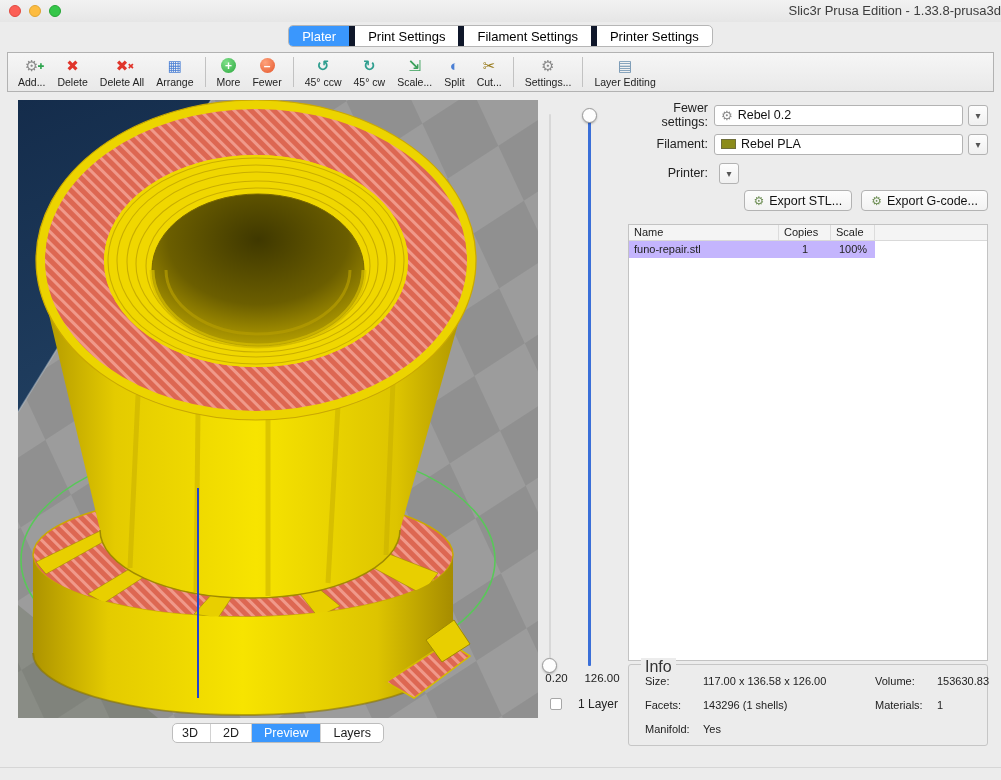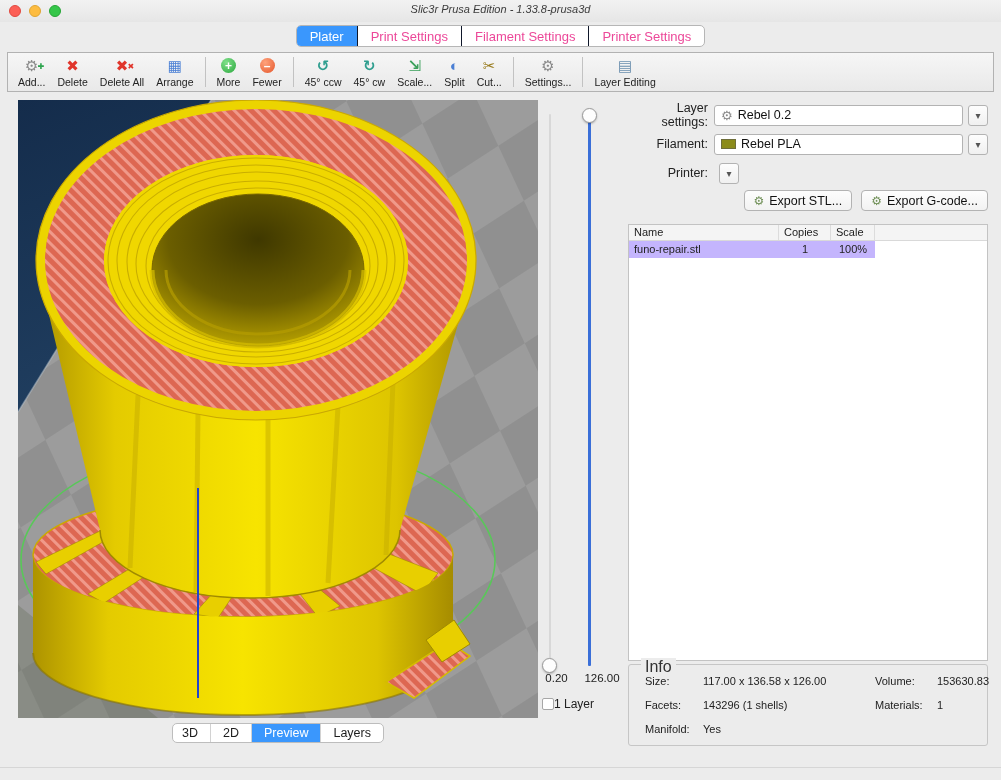--- a/index.html
+++ b/index.html
@@ -6,26 +6,26 @@
   html,body { width:1001px; height:780px; background:#ececec; font-family:"Liberation Sans","DejaVu Sans",sans-serif; -webkit-font-smoothing:antialiased; }
   .window { position:relative; width:1001px; height:780px; background:#ececec; overflow:hidden; }
 
   
   .titlebar { position:absolute; top:0; left:0; right:0; height:22px; background:linear-gradient(#f2f2f2,#e6e6e6); }
   .traffic { position:absolute; left:9px; top:5px; display:flex; gap:8px; }
   .tl { width:12px; height:12px; border-radius:50%; display:inline-block; }
   .tl.red{ background:#fc5f56; border:1px solid #e14940; }
   .tl.yellow{ background:#fdbc40; border:1px solid #e0a532; }
   .tl.green{ background:#35c649; border:1px solid #26a536; }
-  .wtitle { position:absolute; left:0; right:0; top:3px; text-align:center; font-size:11px; color:#3c3c3c;font-style:italic; }
+  .wtitle { position:absolute; left:0; right:0; top:3px; text-align:right; font-size:13px; color:#3c3c3c; }
 
   
   .tabrow { position:absolute; top:25px; left:0; right:0; height:23px; display:flex; justify-content:center; }
   .tabgroup { display:flex; border:1px solid #b6b6b6; border-radius:5px; overflow:hidden; background:#fff; height:22px; }
-  .tab { padding:2px 13px; font-size:13px; color:#ec4899; border-left:1px solid #0f172a; display:flex; align-items:center; cursor:default; }
+  .tab { padding:2px 13px; font-size:13px; color:#000000; border-left:6px solid #0f172a; display:flex; align-items:center; cursor:default; }
   .tab:first-child { border-left:none; }
   .tab.active { background:#3a97fd; color:#fff; }
 
   
   .toolbar { position:absolute; top:52px; left:7px; width:987px; height:40px; background:linear-gradient(#f6f6f6,#e9e9e9); border:1px solid #b2b2b2; display:flex; align-items:center; padding:0 4px; }
   .titem { display:flex; flex-direction:column; align-items:center; justify-content:center; padding:1px 6px; height:36px; cursor:default; }
   .ticon { position:relative; height:18px; display:flex; align-items:center; justify-content:center; font-size:15px; line-height:18px; }
   .tbadge { position:absolute; right:-6px; bottom:-1px; font-size:8px; }
   .tlabel { font-size:10.5px; color:#222; margin-top:1px; white-space:nowrap; }
   .tsep { width:1px; height:30px; background:#c2c2c2; margin:0 5px; }
@@ -43,21 +43,21 @@
   
   .slidercol { position:absolute; left:538px; top:100px; width:99px; height:625px; }
   .vtrack1 { position:absolute; left:11px; top:14px; width:2px; height:552px; background:#d8d8d8; border-radius:1px; }
   .vtrack2 { position:absolute; left:50px; top:14px; width:3px; height:552px; background:#3a6fd8; border-radius:1px; }
   .thumb { position:absolute; width:15px; height:15px; background:#fdfdfd; border:1px solid #9a9a9a; border-radius:50%; box-shadow:0 1px 2px rgba(0,0,0,.25); }
   .thumb.t1 { left:4px; top:558px; }
   .thumb.t2 { left:44px; top:8px; }
   .sliderlabels { position:absolute; top:572px; left:0; width:90px; font-size:11.5px; color:#222; }
   .slab1 { position:absolute; left:0; width:37px; text-align:center; }
   .slab2 { position:absolute; left:41px; width:46px; text-align:center; }
-  .onelayer { position:absolute; top:597px; left:4px; display:flex; align-items:center; gap:0; }
+  .onelayer { position:absolute; top:597px; left:12px; display:flex; align-items:center; gap:16px; }
   .cbx { width:12px; height:12px; background:#fff; border:1px solid #a7a7a7; border-radius:2px; }
   .onelayer span.lbl { font-size:12px; color:#222; }
 
   
   .viewbar { position:absolute; left:18px; top:723px; width:520px; display:flex; justify-content:center; }
   .vgroup { display:flex; border:1px solid #bdbdbd; border-radius:5px; overflow:hidden; background:#fff; height:20px; }
   .vbtn { padding:2px 12px; font-size:12.5px; color:#1d1d1d; border-left:1px solid #d2d2d2; display:flex; align-items:center; }
   .vbtn:first-child{ border-left:none;padding-left:9px; }
   .vbtn.active { background:#3a97fd; color:#fff; }
 
@@ -315,21 +315,21 @@
       <div class="vbtn">3D</div>
       <div class="vbtn">2D</div>
       <div class="vbtn active">Preview</div>
       <div class="vbtn">Layers</div>
     </div>
   </div>
 
   <div class="rpanel">
 
     <div class="prow" style="top:0;">
-      <span class="plabel">Layer settings:</span>
+      <span class="plabel">Fewer settings:</span>
       <div class="combo">
         <span class="gear">⚙</span>
         <span>Rebel 0.2</span>
       </div>
       <div class="dropbtn">
           <span>▾</span>
         </div>
     </div>
 
     <div class="prow" style="top:29px;">

